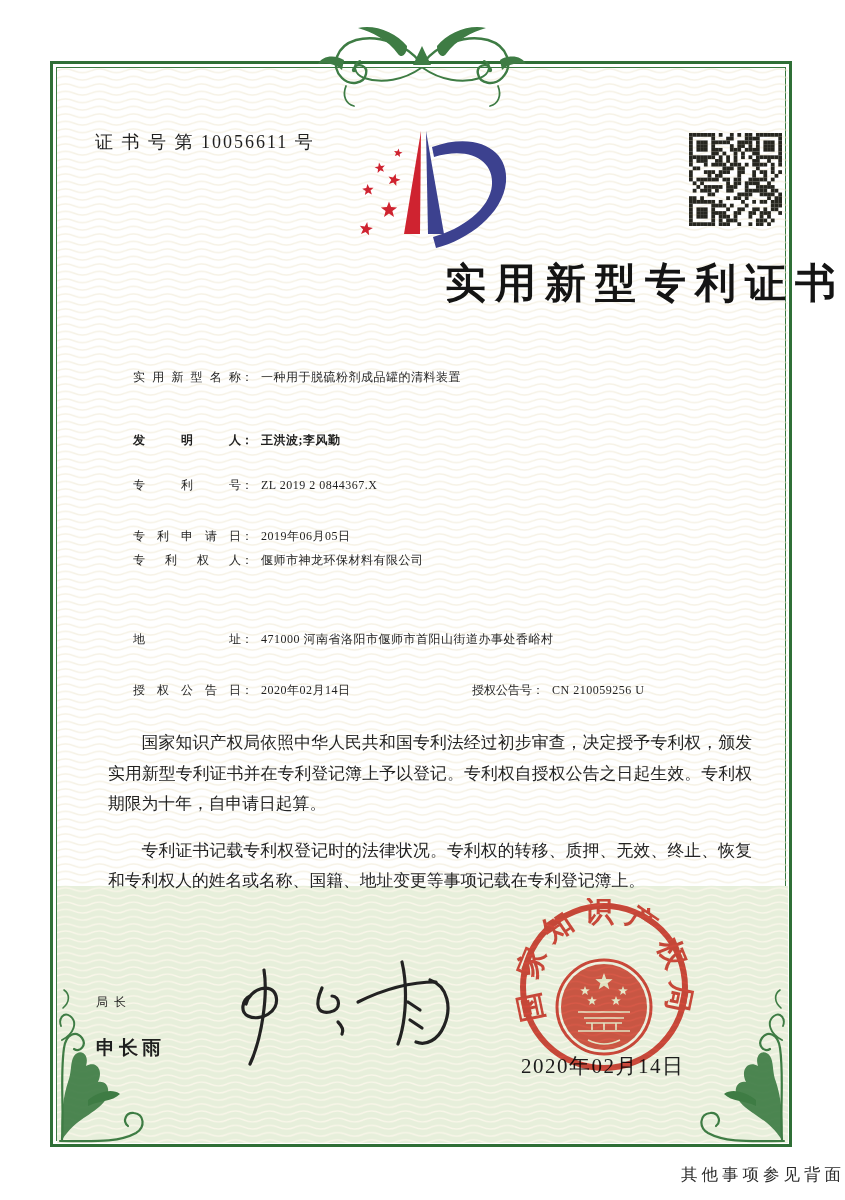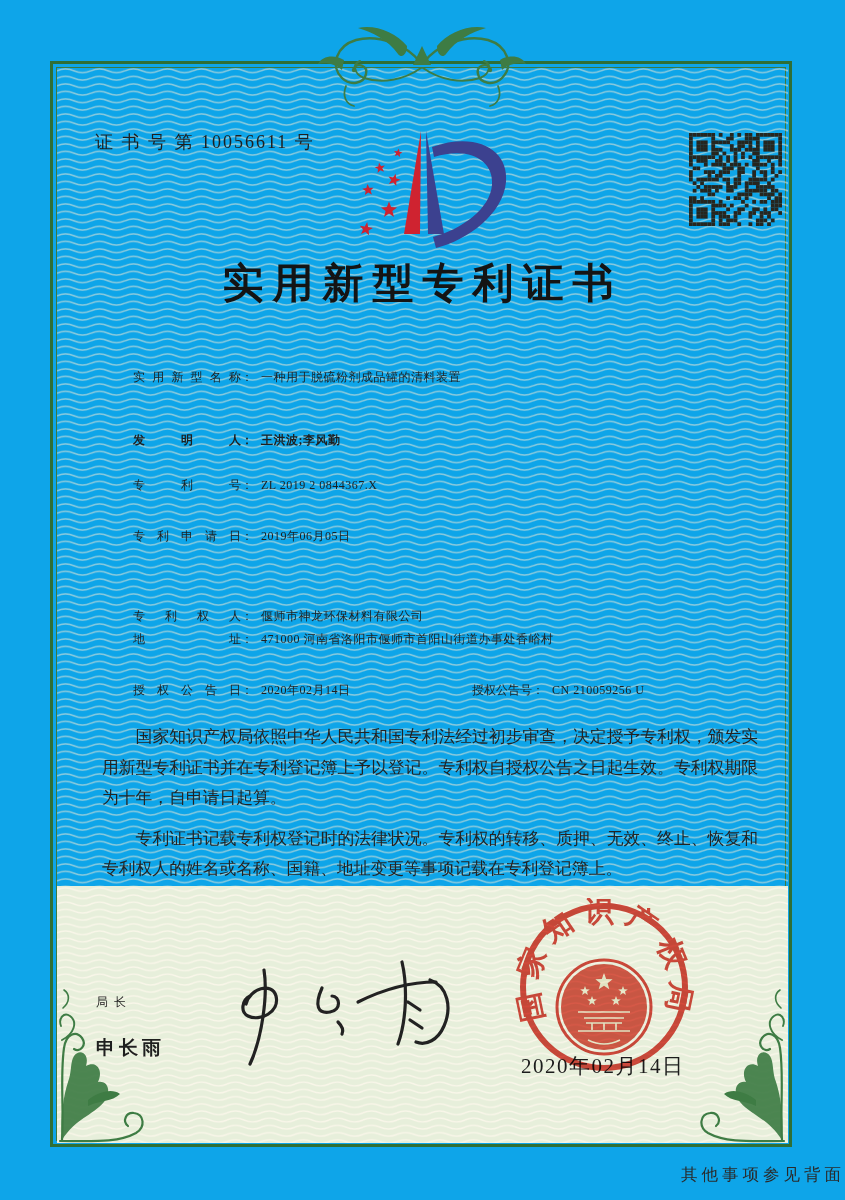--- a/index.html
+++ b/index.html
@@ -1,36 +1,36 @@
 <!DOCTYPE html>
 <html><head>
 <meta charset="utf-8">
 <style>
   html,body{margin:0;padding:0;background:#efece0;}
-  .page{position:relative;width:845px;height:1200px;background:#0ea5e9;overflow:hidden;
+  .page{position:relative;width:845px;height:1200px;background:#ffffff;overflow:hidden;
         font-family:"Liberation Serif","DejaVu Serif",serif;color:#1f1f1f;}
   
   .frame-outer{position:absolute;left:50px;top:61px;width:736px;height:1080px;
                border:3px solid #2f6f36;}
   .frame-inner{position:absolute;left:3px;top:3px;right:3px;bottom:3px;
                border:1px solid #3a7a40;}
   .abs{position:absolute;}
   .cert-no{left:95px;top:130px;font-size:18px;letter-spacing:2px;}
-  .title{left:0;top:256px;width:845px;text-align:center;font-size:41px;font-weight:700;
+  .title{left:0;top:256px;width:845px;text-align:right;font-size:41px;font-weight:700;
          letter-spacing:9px;color:#141414;}
   .field-row{left:93px;font-size:12px;white-space:nowrap;margin-left:40px;}
   .field-label{display:inline-block;width:108px;text-align:justify;text-align-last:justify;
                vertical-align:top;}
   .field-colon{display:inline-block;width:20px;}
   .field-value{letter-spacing:0.5px;}
   .row2{left:432px;}
   .row2 .field-label{width:auto;text-align:left;text-align-last:auto;}
   .paragraphs{left:92px;top:712px;width:676px;font-size:16.8px;line-height:1.82;
               color:#232323;text-align:justify;}
-  .paragraphs p{margin:10px;text-indent:2em;}
+  .paragraphs p{margin:16px;text-indent:2em;}
   .signer-role{left:96px;top:994px;font-size:12px;letter-spacing:6px;}
   .signer-name{left:96px;top:1035px;font-size:19px;letter-spacing:4px;font-weight:bold;}
   .seal-date{left:521px;top:1052px;font-size:21px;letter-spacing:1.5px;color:#1c1c1c;z-index:6;}
   .page-info{left:0;top:1115px;width:845px;text-align:center;font-size:15.5px;letter-spacing:2px;}
   .back-note{left:0;top:1164px;width:845px;text-align:right;font-size:16.5px;letter-spacing:4px;color:#2a2a2a;}
   .qr{left:689px;top:133px;z-index:3;}
   .qr svg rect{fill:#26261f;}
   .logo{left:340px;top:116px;z-index:3;}
   .band,.panel-tex{z-index:1;}
   .orn{z-index:2;}
@@ -452,21 +452,21 @@
   </div>
   <div class="abs field-row" style="top:432px;font-weight:bold;">
     <span class="field-label">发明人</span><span class="field-colon">：</span><span class="field-value">王洪波;李风勤</span>
   </div>
   <div class="abs field-row" style="top:477px;">
     <span class="field-label">专利号</span><span class="field-colon">：</span><span class="field-value">ZL 2019 2 0844367.X</span>
   </div>
   <div class="abs field-row" style="top:528px;font-family:Liberation Serif, serif;">
     <span class="field-label">专利申请日</span><span class="field-colon">：</span><span class="field-value">2019年06月05日</span>
   </div>
-  <div class="abs field-row" style="top:608px;">
+  <div class="abs field-row" style="top:552px;">
     <span class="field-label">专利权人</span><span class="field-colon">：</span><span class="field-value">偃师市神龙环保材料有限公司</span>
   </div>
   <div class="abs field-row" style="top:631px;">
     <span class="field-label">地址</span><span class="field-colon">：</span><span class="field-value">471000 河南省洛阳市偃师市首阳山街道办事处香峪村</span>
   </div>
   <div class="abs field-row" style="top:682px;">
     <span class="field-label">授权公告日</span><span class="field-colon">：</span><span class="field-value">2020年02月14日</span>
   </div>
   <div class="abs field-row row2" style="top:682px;">
     <span class="field-label">授权公告号</span><span class="field-colon">：</span><span class="field-value">CN 210059256 U</span>

